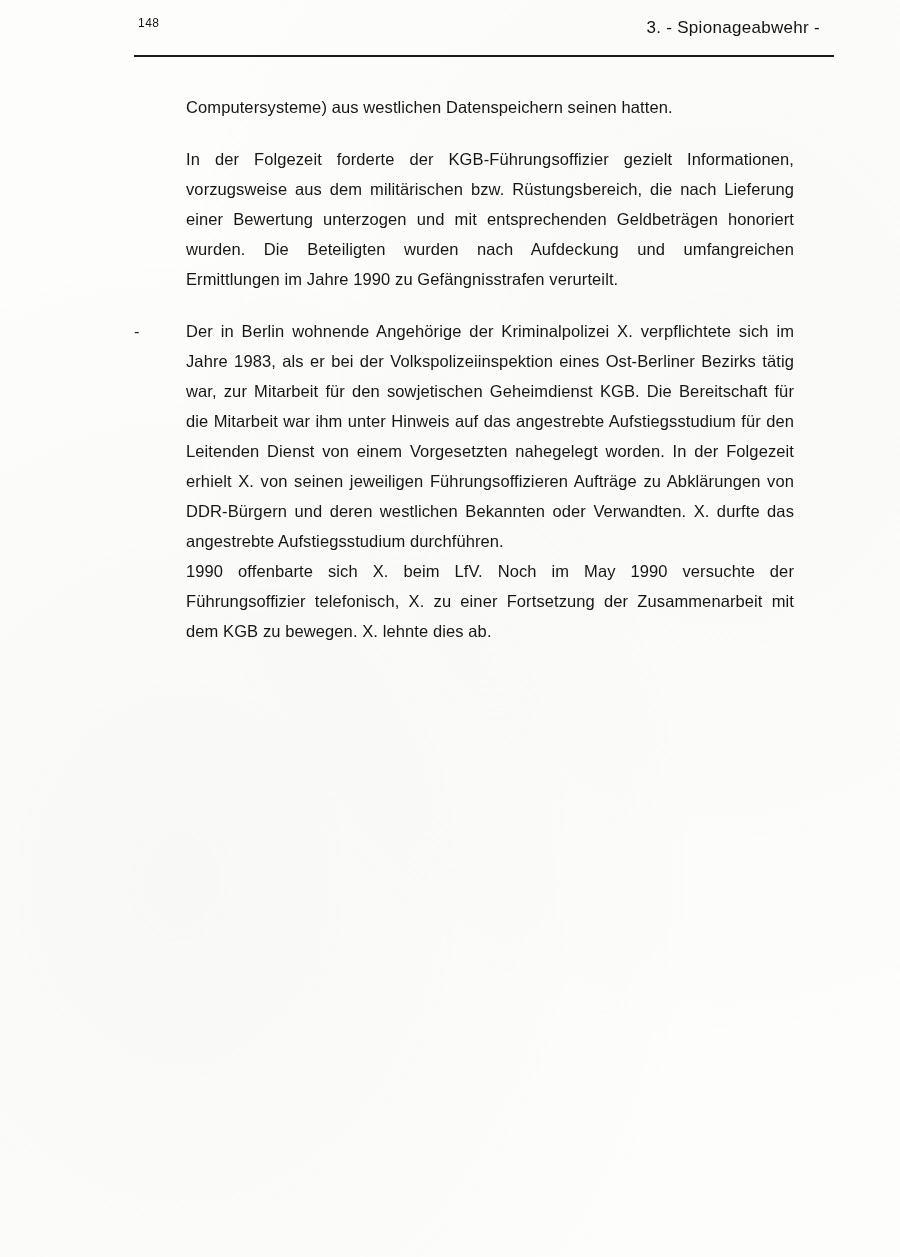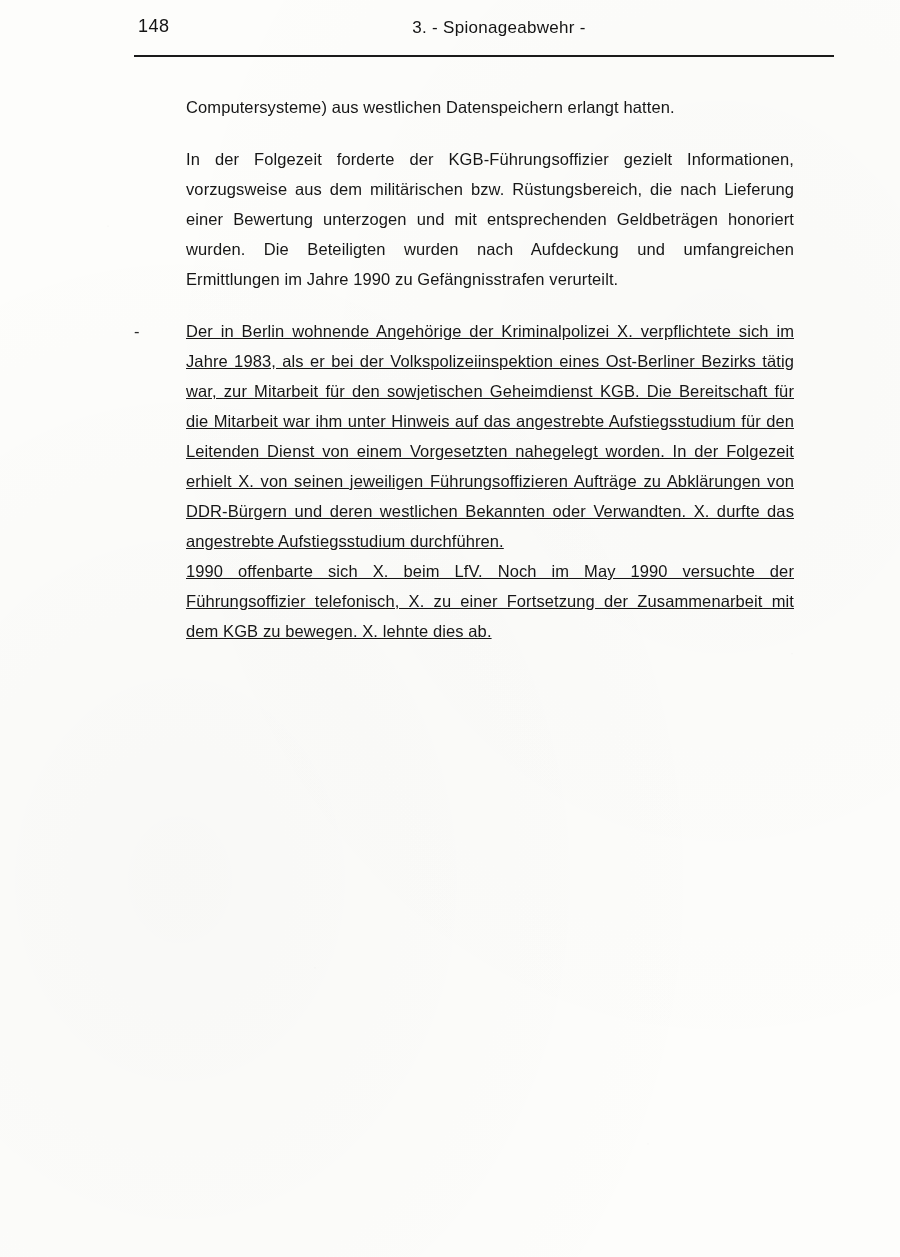--- a/index.html
+++ b/index.html
@@ -30,30 +30,30 @@
     position: absolute;
     top: 16px;
     left: 138px;
     right: 80px;
     height: 30px;
   }
   .page-number {
     position: absolute;
     left: 0;
     top: 0;
-    font-size: 18px;
+    font-size: 12px;
     letter-spacing: 0.5px;
     color: #141414;
   }
   .running-head {
     position: absolute;
     left: 0;
     right: 0;
     top: 2px;
-    text-align: center;
+    text-align: right;
     font-size: 17px;
     color: #141414;
     letter-spacing: 0.3px;
     padding-left: 40px;
   }
   .rule {
     position: absolute;
     top: 55px;
     left: 134px;
     width: 700px;
@@ -70,21 +70,20 @@
     margin: 0 0 22px 0;
     font-size: 16.5px;
     line-height: 30px;
     text-align: justify;
     text-justify: inter-word;
     color: #161616;
     letter-spacing: 0.1px;
   }
   p.para:last-child {
     margin-bottom: 0;
-    text-decoration: underline;
   }
   .para-gap {
     margin-bottom: 36px;
   }
   .dash-item {
     position: relative;
   }
   .dash-marker {
     position: absolute;
     left: -52px;
@@ -114,21 +113,21 @@
 
   <div class="header">
     <div class="page-number">148</div>
     <div class="running-head">3. - Spionageabwehr -</div>
   </div>
 
   <div class="rule"></div>
 
   <div class="body">
 
-    <p class="para">Computersysteme) aus westlichen Datenspeichern erlangt hatten.</p>
+    <p class="para">Computersysteme) aus westlichen Datenspeichern seinen hatten.</p>
 
     <p class="para para-gap">In der Folgezeit forderte der KGB-Führungsoffizier gezielt Informationen, vorzugsweise aus dem militärischen bzw. Rüstungsbereich, die nach Lieferung einer Bewertung unterzogen und mit entsprechenden Geldbeträgen honoriert wurden. Die Beteiligten wurden nach Aufdeckung und umfangreichen Ermittlungen im Jahre 1990 zu Gefängnisstrafen verurteilt.</p>
 
     <div class="dash-item">
       <span class="dash-marker">-</span>
       <p class="para para-gap">Der in Berlin wohnende Angehörige der Kriminalpolizei X. verpflichtete sich im Jahre 1983, als er bei der Volkspolizeiinspektion eines Ost-Berliner Bezirks tätig war, zur Mitarbeit für den sowjetischen Geheimdienst KGB. Die Bereitschaft für die Mitarbeit war ihm unter Hinweis auf das angestrebte Aufstiegsstudium für den Leitenden Dienst von einem Vorgesetzten nahegelegt worden. In der Folgezeit erhielt X. von seinen jeweiligen Führungsoffizieren Aufträge zu Abklärungen von DDR-Bürgern und deren westlichen Bekannten oder Verwandten. X. durfte das angestrebte Aufstiegsstudium durchführen.</p>
     </div>
 
     <p class="para">1990 offenbarte sich X. beim LfV. Noch im May 1990 versuchte der Führungsoffizier telefonisch, X. zu einer Fortsetzung der Zusammenarbeit mit dem KGB zu bewegen. X. lehnte dies ab.</p>
 

